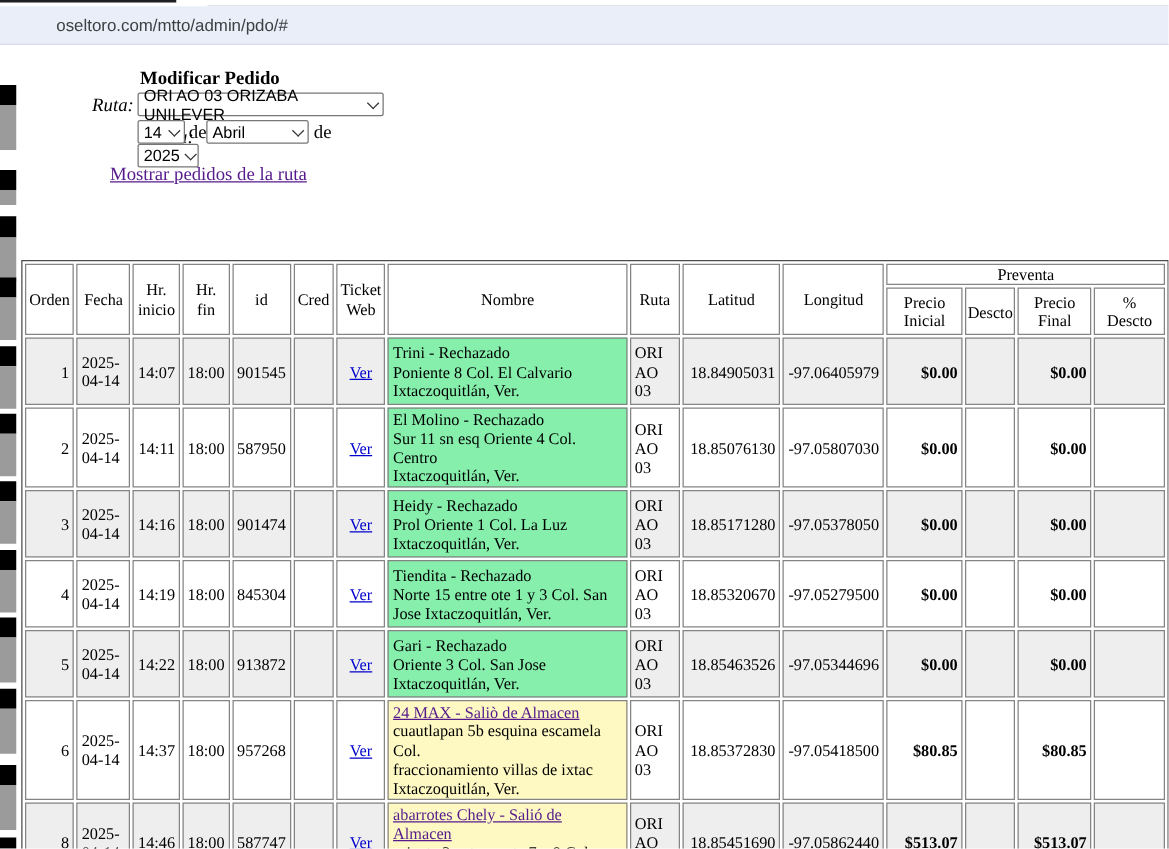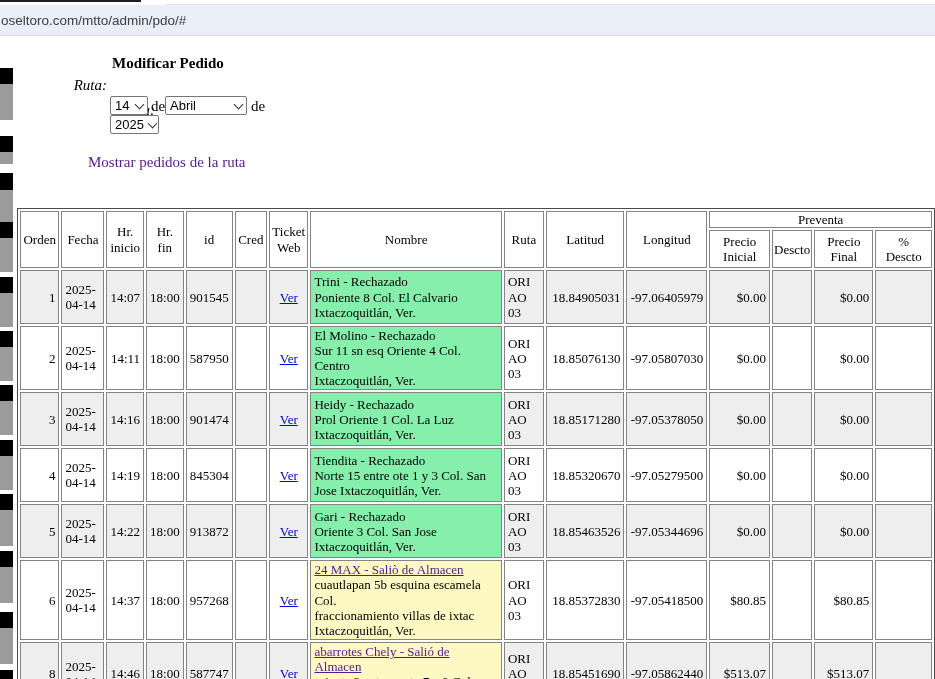--- a/index.html
+++ b/index.html
@@ -4,59 +4,59 @@
 <style>
   html,body{margin:0;padding:0;background:#fff;}
   .screen{position:relative;width:935px;height:679px;overflow:hidden;background:#fff;
           font-family:"Liberation Serif", serif;color:#000;}
 
   
   .tab-line{position:absolute;top:0;left:0;width:141px;height:2px;background:#1d1f23;}
   .tab-divider{position:absolute;top:4px;left:166px;width:769px;height:1px;background:#dde2ec;}
   .address-bar{position:absolute;top:5px;left:0;width:935px;height:31px;background:#e9eef8;
                border-bottom:1px solid #d6dce9;display:flex;align-items:center;box-sizing:border-box;}
-  .url{font-family:"Liberation Sans", sans-serif;font-size:13.5px;color:#3c4043;margin-left:1px;}
+  .url{font-family:"Liberation Sans", sans-serif;font-size:13.5px;color:#3c4043;margin-left:1px;padding-left:44px;}
 
   
   .art{position:absolute;left:0;width:13px;}
   .art.b{background:#000;}
   .art.g{background:#9b9b9b;}
 
   
   .form-title{position:absolute;left:112px;top:55px;font-size:15px;font-weight:bold;}
   .flabel{position:absolute;font-size:15px;text-align:right;width:47px;left:60px;font-style:italic;}
   .sel{position:absolute;display:flex;align-items:center;justify-content:space-between;
        box-sizing:border-box;border:1px solid #767676;background:#fff;border-radius:2px;
        font-family:"Liberation Sans", sans-serif;font-size:13px;padding:0 4px;height:19px;}
   .chev{width:6px;height:6px;border-right:1.6px solid #333;border-bottom:1.6px solid #333;
         transform:rotate(45deg);margin-left:5px;margin-top:-3px;flex:0 0 auto;}
   .deword{position:absolute;font-size:15px;}
-  .show-link{position:absolute;left:88px;top:154px;font-size:15px;color:#551a8b;
-             cursor:pointer;}
+  .show-link{position:absolute;left:88px;top:132px;font-size:15px;color:#551a8b;
+             text-decoration:underline;cursor:pointer;}
 
   
   .notes{position:absolute;left:23px;top:160px;font-size:14.5px;line-height:17.5px;}
 
   
   .tbl-wrap{position:absolute;left:17px;top:208px;}
   table{border-collapse:separate;border-spacing:2px;border:1px solid #4c4c4c;background:#fff;
         table-layout:fixed;font-size:13px;line-height:1.16;}
   th,td{border:1px solid #848484;box-sizing:border-box;overflow:hidden;}
   th{font-weight:normal;text-align:center;vertical-align:middle;padding:0 1px;white-space:pre-line;background:#fff;}
   td{vertical-align:middle;padding:1px 3px;background:#fff;}
   thead tr.h1{height:16px;}
   thead tr.h2{height:38px;}
   tbody tr{height:54px;}
   tbody tr.tall{height:67px;}
   tbody tr.stripe td{background:#eeeeee;}
   tbody td.yellow, tbody tr.stripe td.yellow{background:#86efac;}
   tbody td.white-bg, tbody tr.stripe td.white-bg{background:#fef9c3;margin-top:32px;}
   td.ta-r{text-align:right;}
   td.ta-c{text-align:center;}
-  td.price{}
+  td.price{font-weight:bold;}
   td.name{white-space:pre-line;}
   td.pre{white-space:pre-line;}
   a.vlink{color:#0000cc;text-decoration:underline;cursor:pointer;margin-top:48px;}
   a.plink{color:#551a8b;text-decoration:underline;cursor:pointer;}
 </style>
 </head>
 <body>
 
 <div class="screen">
 
@@ -86,20 +86,24 @@
   <div class="art g" style="top:510px;height:36px;"></div>
   <div class="art b" style="top:551px;height:16px;"></div>
   <div class="art g" style="top:567px;height:36px;"></div>
   <div class="art b" style="top:612px;height:16px;"></div>
   <div class="art g" style="top:628px;height:36px;"></div>
   <div class="art b" style="top:670px;height:9px;"></div>
 
   <div class="form-title">Modificar Pedido</div>
 
   <div class="flabel" style="top:77px;">Ruta:</div>
+  <div class="sel" style="left:110px;top:74px;width:197px;">
+    <span>ORI AO 03 ORIZABA UNILEVER</span>
+    <span class="chev"></span>
+  </div>
 
   <div class="flabel" style="top:102px;margin-left:48px;">Fecha:</div>
   <div class="sel" style="left:110px;top:96px;width:38px;justify-content:space-between;">
     <span>14</span>
     <span class="chev"></span>
   </div>
   <span class="deword" style="left:151px;top:98px;">de</span>
   <div class="sel" style="left:165px;top:96px;width:82px;">
     <span>Abril</span>
     <span class="chev"></span>

